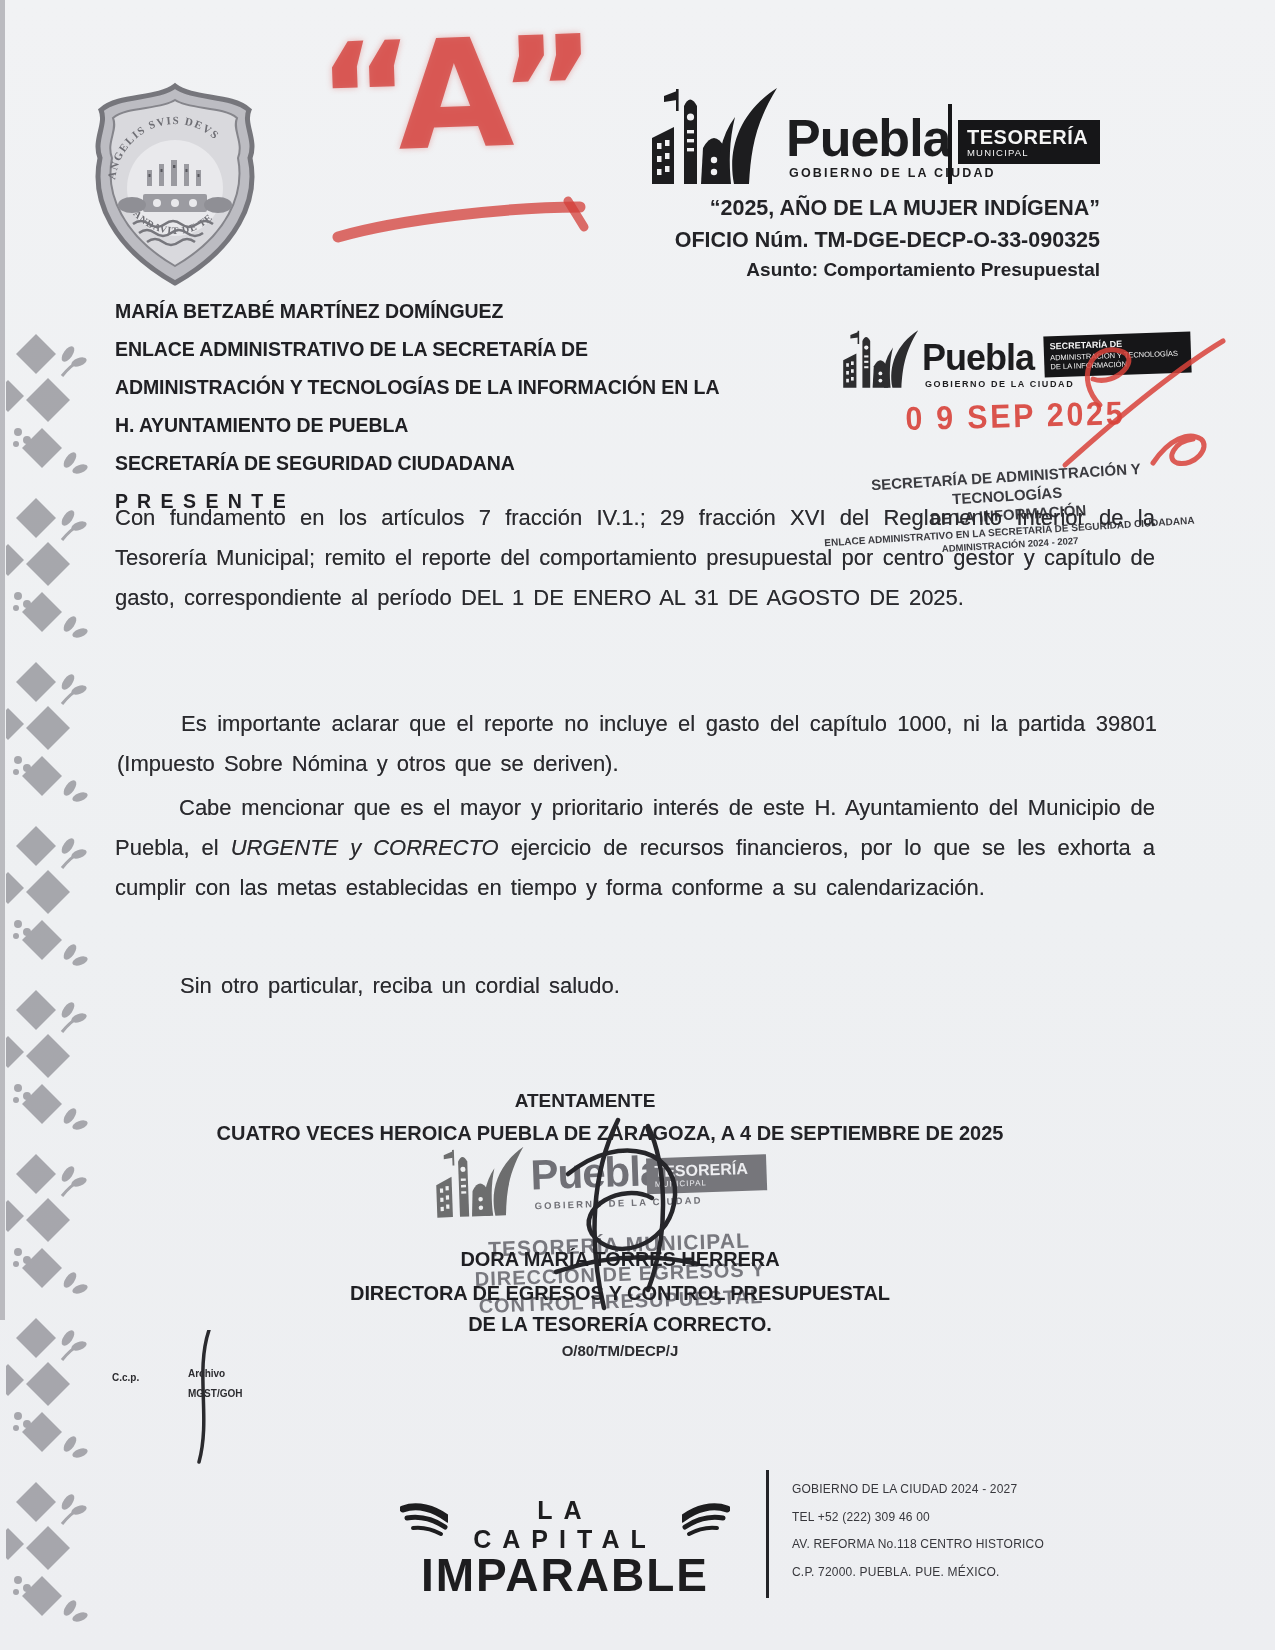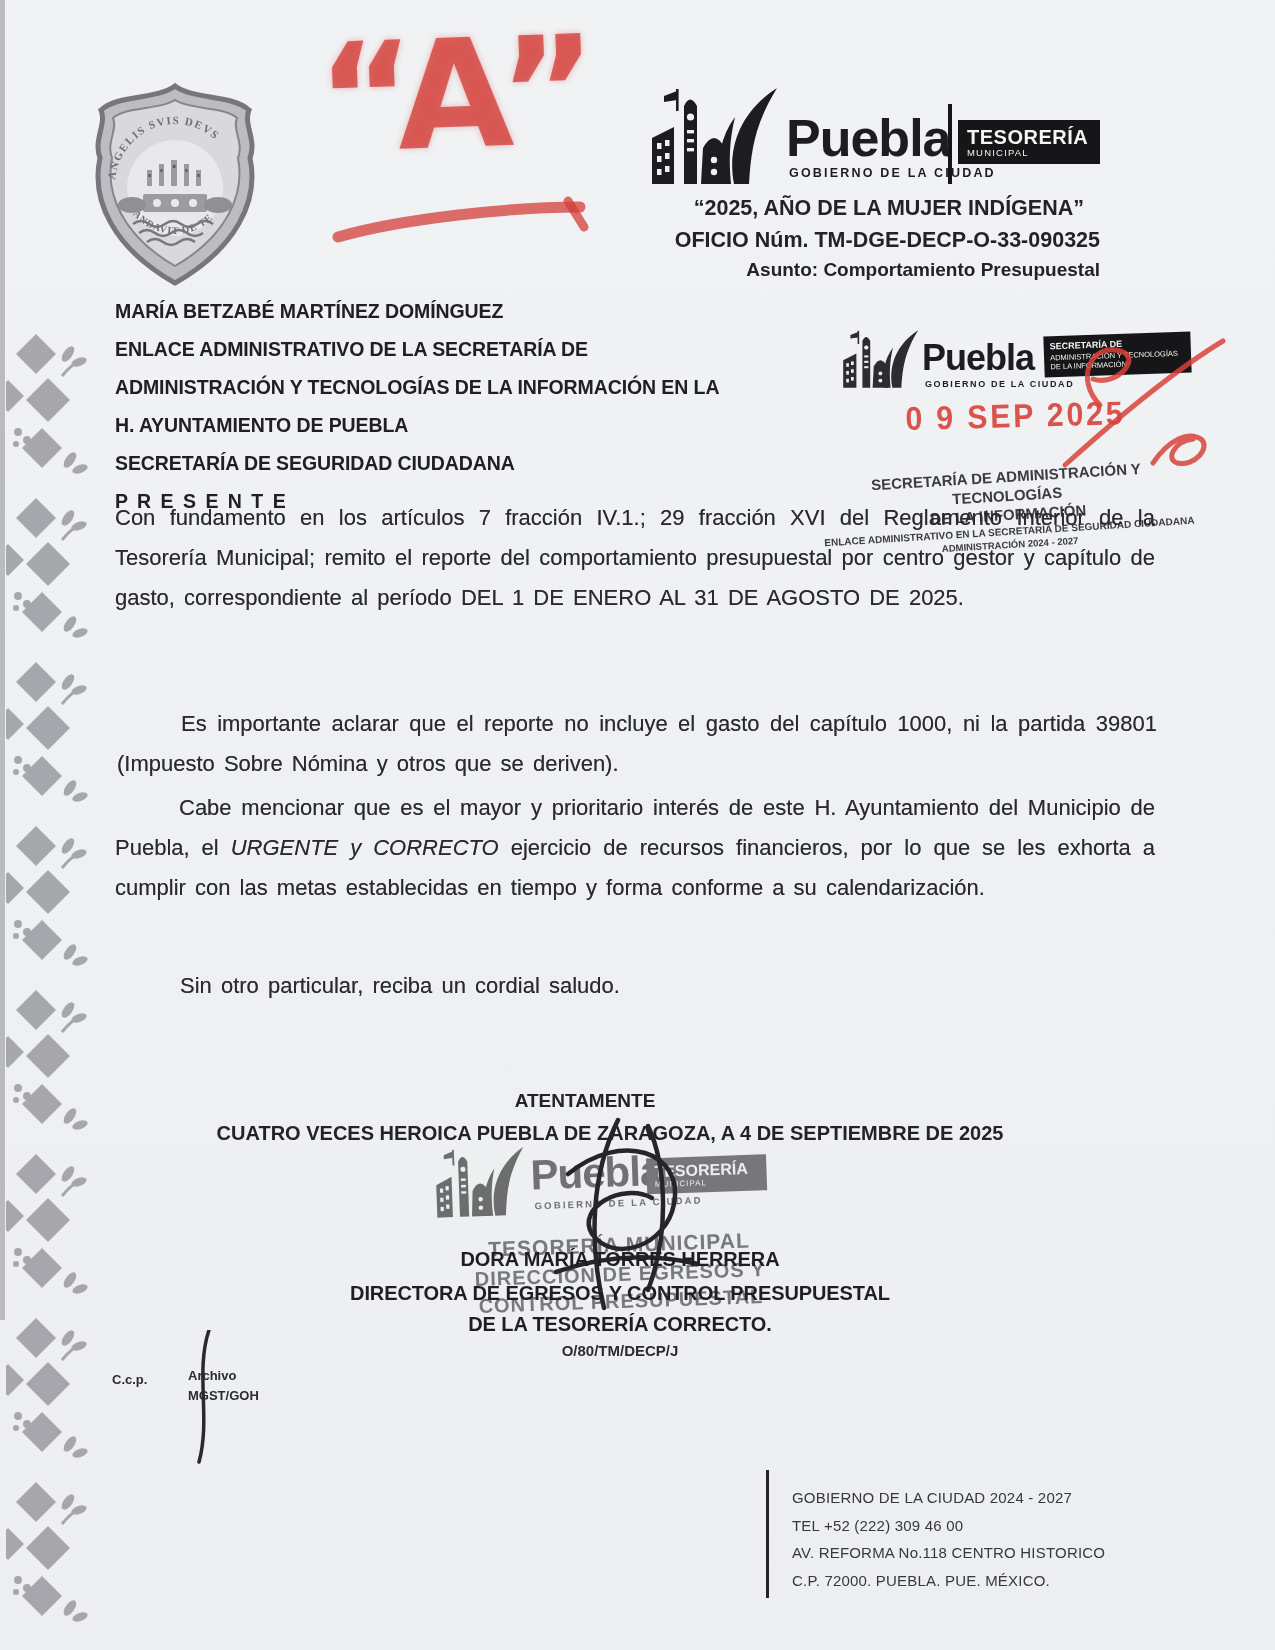--- a/index.html
+++ b/index.html
@@ -24,22 +24,22 @@
   .indent{text-indent:64px;}
   
   .stamp-gray{color:#5d5d64;}
   .deptstamp{color:#3b3b40;font-weight:700;line-height:1.25;}
   .red{color:#d8423a;}
   
   .sig-line{font-weight:700;font-size:20px;color:#1f1f23;letter-spacing:-.1px;}
   
   .cap-top{font-weight:700;font-size:25px;letter-spacing:11px;color:#1d1d1f;}
   .cap-bottom{font-weight:800;font-size:46px;letter-spacing:2px;color:#1d1d1f;line-height:.95;}
-  .addr-foot{font-size:15px;line-height:27.5px;color:#37373c;font-weight:500;letter-spacing:.2px;margin-top:8px;}
-  .smalltext{font-size:13px;color:#2c2c30;}
+  .addr-foot{font-size:12px;line-height:27.5px;color:#37373c;font-weight:500;letter-spacing:.2px;}
+  .smalltext{font-size:10px;color:#2c2c30;}
 </style>
 </head>
 <body>
 
 <div class="page">
 
   <svg width="0" height="0" style="position:absolute" aria-hidden="true">
     <defs>
       <g id="pueblaIcon" fill="#1d1d1f">
         <path d="M14,10 l13,-5 v9 l-13,2 z"></path>
@@ -155,21 +155,21 @@
       <use href="#pueblaIcon"></use>
     </svg>
   <div class="abs wordmark" style="left:786px;top:112px;font-size:52px">Puebla</div>
   <div class="abs tagline" style="left:789px;top:166px;font-size:12.5px">GOBIERNO DE LA CIUDAD</div>
   <div class="abs" style="left:948px;top:104px;width:4px;height:80px;background:#161618"></div>
   <div class="abs badge" style="left:958px;top:120px;width:124px;padding:7px 9px 6px 9px;">
     <div class="t1" style="font-size:20px">TESORERÍA</div>
     <div class="t2" style="font-size:9.5px">MUNICIPAL</div>
   </div>
 
-  <div class="abs right b" style="right:191px;top:196px;font-size:21.5px;width:600px">“2025, AÑO DE LA MUJER INDÍGENA”</div>
+  <div class="abs right b" style="right:175px;top:196px;font-size:21.5px;width:600px">“2025, AÑO DE LA MUJER INDÍGENA”</div>
   <div class="abs right b" style="right:175px;top:228px;font-size:21.5px;width:600px">OFICIO Núm. TM-DGE-DECP-O-33-090325</div>
   <div class="abs right b" style="right:175px;top:259px;font-size:19px;width:600px">Asunto: Comportamiento Presupuestal</div>
 
   <div class="abs addr" style="left:115px;top:292px;width:640px">
     <div>MARÍA BETZABÉ MARTÍNEZ DOMÍNGUEZ</div>
     <div>ENLACE ADMINISTRATIVO DE LA SECRETARÍA DE</div>
     <div>ADMINISTRACIÓN Y TECNOLOGÍAS DE LA INFORMACIÓN EN LA</div>
     <div>H. AYUNTAMIENTO DE PUEBLA</div>
     <div>SECRETARÍA DE SEGURIDAD CIUDADANA</div>
     <div style="letter-spacing:2px">P R E S E N T E</div>
@@ -241,20 +241,30 @@
   <div class="abs center sig-line" style="left:0;top:1313px;width:1240px">DE LA TESORERÍA CORRECTO.</div>
   <div class="abs center" style="left:0;top:1342px;width:1240px;font-size:15px;font-weight:600;color:#2c2c30">O/80/TM/DECP/J</div>
 
   <div class="abs smalltext b" style="left:112px;top:1372px">C.c.p.</div>
   <div class="abs smalltext b" style="left:188px;top:1368px">Archivo</div>
   <div class="abs smalltext b" style="left:188px;top:1388px">MGST/GOH</div>
   <svg class="abs" style="left:185px;top:1330px" width="40" height="135" viewBox="0 0 40 135">
     <path d="M24,0 C10,42 26,88 14,132" stroke="#2a2a2e" stroke-width="3.5" fill="none" stroke-linecap="round"></path>
   </svg>
 
+  <div class="abs" style="left:400px;top:1496px;width:330px">
+    <svg class="abs" style="left:0;top:6px" width="48" height="36" viewBox="0 0 48 36">
+      <use href="#wingR" transform="translate(48,0) scale(-1,1)"></use>
+    </svg>
+    <svg class="abs" style="left:282px;top:6px" width="48" height="36" viewBox="0 0 48 36">
+      <use href="#wingR"></use>
+    </svg>
+    <div class="cap-top center" style="margin:0 40px">LA CAPITAL</div>
+    <div class="cap-bottom center">IMPARABLE</div>
+  </div>
   <div class="abs" style="left:766px;top:1470px;width:3px;height:128px;background:#232327"></div>
   <div class="abs addr-foot" style="left:792px;top:1476px;width:440px">
     <div>GOBIERNO DE LA CIUDAD 2024 - 2027</div>
     <div>TEL +52 (222) 309 46 00</div>
     <div>AV. REFORMA No.118 CENTRO HISTORICO</div>
     <div>C.P. 72000. PUEBLA. PUE. MÉXICO.</div>
   </div>
 
 </div>
 

